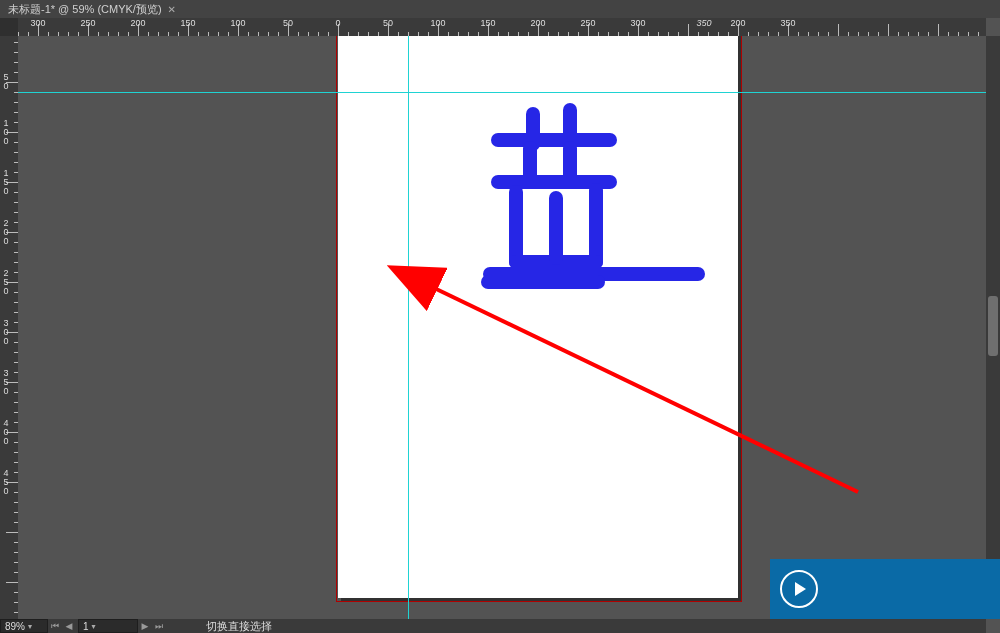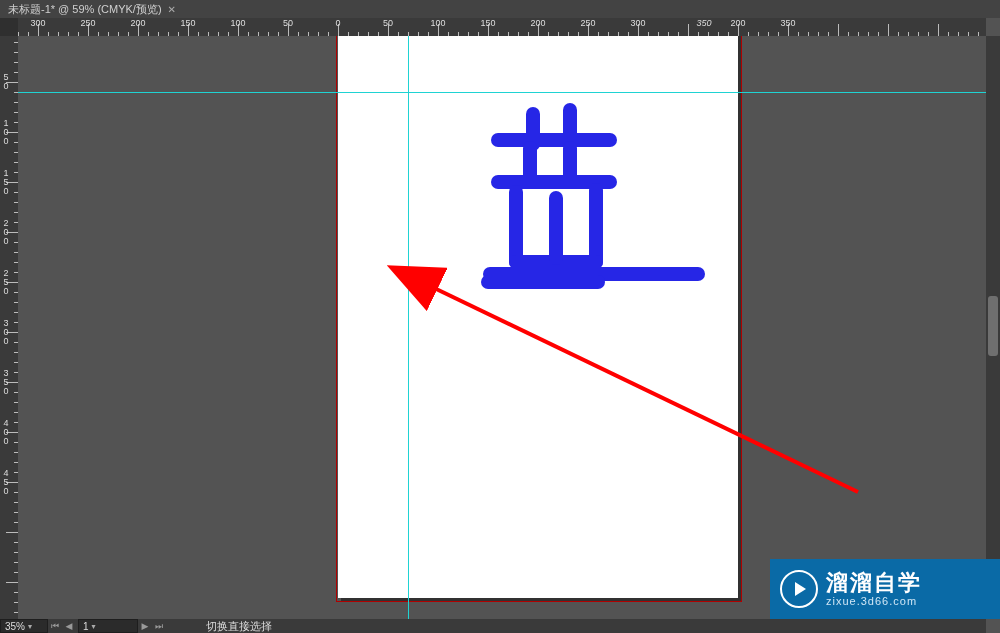--- a/index.html
+++ b/index.html
@@ -289,37 +289,33 @@
       <line x1="840" y1="456" x2="412" y2="250" stroke="#ff0000" stroke-width="4" marker-end="url(#ah)"></line>
     </svg>
   </div>
 
   <div class="v-scroll">
     <div class="thumb"></div>
   </div>
 
   <div class="h-scroll">
     <div class="zoom-box">
-      <span>35%</span>
+      <span>89%</span>
       <span class="chev">▾</span>
     </div>
     <div class="art-nav">⏮</div>
     <div class="art-nav">◀</div>
     <div class="art-box">
       <span>1</span>
       <span class="chev">▾</span>
     </div>
     <div class="art-nav">▶</div>
     <div class="art-nav">⏭</div>
     <span class="status-text">切换直接选择</span>
   </div>
 
   <div class="watermark">
     <div class="wm-logo">
         <div class="wm-play"></div>
       </div>
-    <div class="wm-text">
-      <span class="wm-zh">溜溜自学</span>
-      <span class="wm-en">zixue.3d66.com</span>
-    </div>
   </div>
 
 </div>
 
 </body></html>

